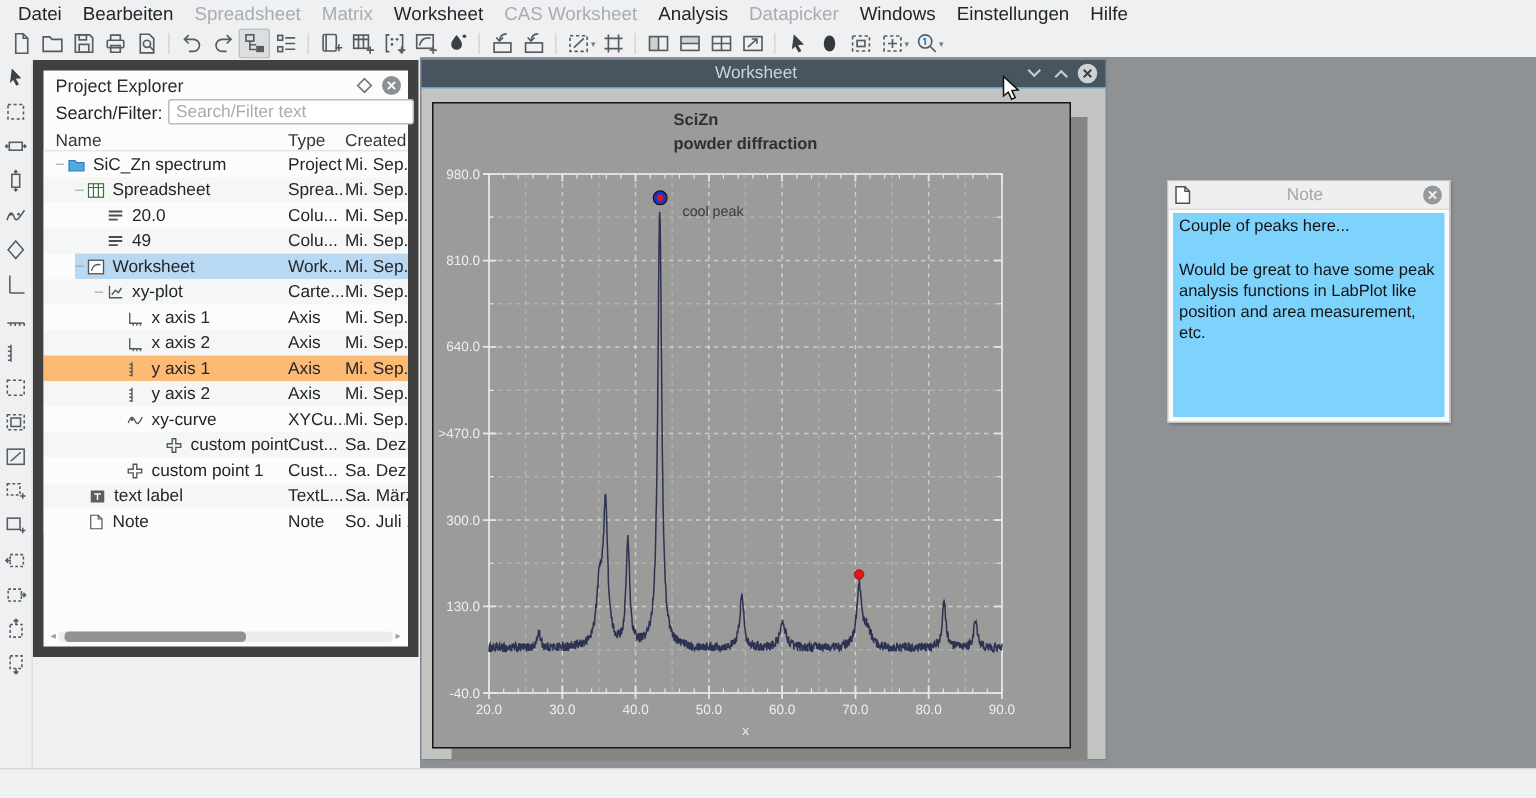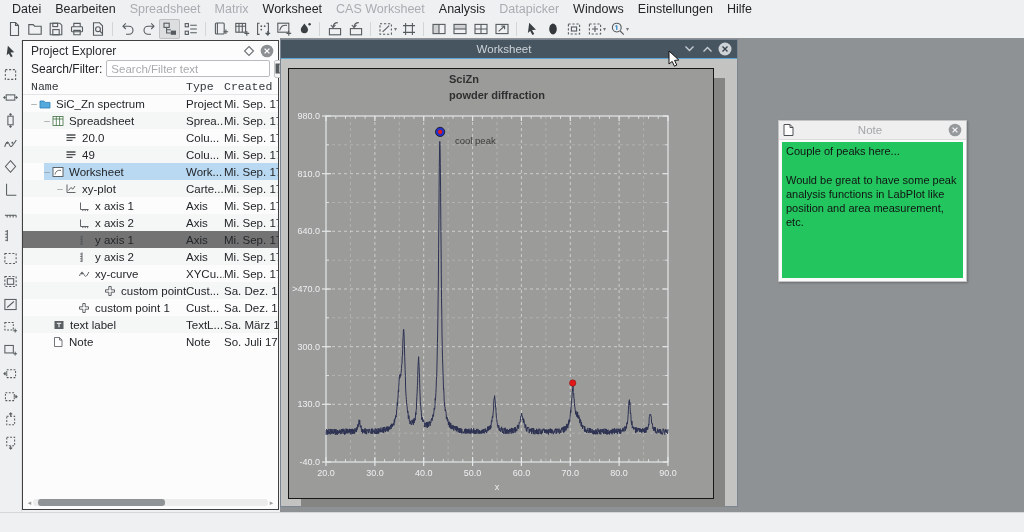--- a/index.html
+++ b/index.html
@@ -18,34 +18,34 @@
           border-radius:2px;position:relative;flex:0 0 auto;}
   .tb-btn.checked{background:#dcdee0;box-shadow:inset 0 0 0 1px #bfc2c4;}
   .tb-sep{width:1px;height:14px;background:#d3d5d6;margin:0 4px;flex:0 0 auto;}
   .tb-caret{font-size:6px;color:#74797d;margin-left:-2px;margin-right:1px;flex:0 0 auto;}
   
   .left-toolbar{position:absolute;left:0;top:40px;width:21px;height:470px;background:#eff0f1;
                 border-right:1px solid #dfe0e1;display:flex;flex-direction:column;
                 align-items:center;padding-top:3px;gap:7px;}
   .lt-btn{width:17px;height:16px;display:flex;align-items:center;justify-content:center;}
   
-  .dock{position:absolute;left:22px;top:40px;width:257px;height:470px;background:#fcfcfc;
-        border:1px solid #404040;box-sizing:border-box;font-size:11.5px;}
+  .dock{position:absolute;left:22px;top:40px;width:257px;height:398px;background:#fcfcfc;
+        border:7px solid #404040;box-sizing:border-box;font-size:11.5px;}
   .dock-title{height:17px;display:flex;align-items:center;padding:1px 4px 0 8px;}
   .dock-title .t{flex:1;font-size:12px;color:#2b2e30;}
   .dock-btn{width:15px;height:15px;display:flex;align-items:center;justify-content:center;margin-left:3px;}
   .search-row{height:19px;display:flex;align-items:center;padding:0 4px 0 8px;gap:4px;}
   .search-row .lbl{font-size:12px;}
   .search-input{flex:1;height:15px;border:1px solid #b9bcbe;border-radius:2px;background:#fff;
                 font-size:11.5px;padding:0 4px;color:#232629;font-family:"Liberation Sans",sans-serif;}
   .search-input::placeholder{color:#a8abad;}
   .filter-btn{width:17px;height:16px;display:flex;align-items:center;justify-content:center;
               border:1px solid #c4c6c7;border-radius:2px;background:#f4f4f4;}
-  .tree-header{height:16px;display:flex;align-items:center;border-bottom:1px solid #e4e5e6;
-               color:#33383b;font-family:Liberation Mono, monospace;}
+  .tree-header{height:16px;display:flex;align-items:flex-end;border-bottom:1px solid #e4e5e6;
+               color:#33383b;}
   .col-name{width:163px;padding-left:8px;box-sizing:border-box;}
   .col-type{width:38px;}
   .col-created{flex:1;overflow:hidden;white-space:nowrap;}
   .tree-rows{overflow:hidden;}
   .tree-row{height:17px;display:flex;align-items:center;white-space:nowrap;cursor:default;}
   .tree-row .nm{width:163px;box-sizing:border-box;display:flex;align-items:center;overflow:hidden;}
   .tree-row .exp{color:#9aa0a4;font-size:10px;width:10px;text-align:center;flex:0 0 auto;}
   .tree-row .ic{width:13px;height:12px;margin-right:4px;flex:0 0 auto;}
   .tree-row .tp{width:38px;overflow:hidden;}
   .tree-row .cr{flex:1;overflow:hidden;}
@@ -506,21 +506,21 @@
             <span class="exp"></span>
             <span class="ic"><svg width="12" height="12" viewBox="0 0 12 12">
                 <path stroke="#51565a" stroke-width=".9" fill="none" d="M2.5 2.5v7h8"></path>
                 <path stroke="#51565a" stroke-width=".9" fill="none" d="M4.8 9.5v1.6M7.2 9.5v1.6M9.6 9.5v1.6"></path>
               </svg></span>
             <span>x axis 2</span>
           </span>
           <span class="tp">Axis</span>
           <span class="cr">Mi. Sep. 17</span>
         </div>
-        <div class="tree-row" style="background: #737373;">
+        <div class="tree-row" style="background: #fdba74;">
           <span class="nm" style="padding-left: 45px;">
             <span class="exp"></span>
             <span class="ic"><svg width="12" height="12" viewBox="0 0 12 12">
                 <path stroke="#51565a" stroke-width=".9" fill="none" d="M4 1.5v9.5"></path>
                 <path stroke="#51565a" stroke-width=".9" fill="none" d="M4 3H2.2M4 5.4H2.2M4 7.8H2.2M4 10.2H2.2"></path>
               </svg></span>
             <span>y axis 1</span>
           </span>
           <span class="tp">Axis</span>
           <span class="cr">Mi. Sep. 17</span>
@@ -817,21 +817,21 @@
             <path d="M8 1.5V4.5H11" fill="none" stroke="#4c5155" stroke-width="1"></path>
           </svg>
         <span class="note-title">Note</span>
         <span class="ws-btn">
           <svg width="14" height="14" viewBox="0 0 14 14">
               <circle cx="7" cy="7" r="6.3" fill="#96999b"></circle>
               <path d="M4.6 4.6l4.8 4.8M9.4 4.6L4.6 9.4" stroke="#f2f2f2" stroke-width="1.3"></path>
             </svg>
         </span>
       </div>
-      <div class="note-body" id="notebody" style="background: #22c55e;">Couple of peaks here...
+      <div class="note-body" id="notebody" style="background: #7dd3fc;">Couple of peaks here...
 
 Would be great to have some peak analysis functions in LabPlot like position and area measurement, etc.</div>
     </div>
 
     <svg class="cursor" width="13" height="18" viewBox="0 0 13 18">
       <path d="M1 1l0 13 3.2-2.6 2.2 4.8 2.4-1.1-2.2-4.7 4.2-.4z" fill="#fff" stroke="#111" stroke-width="1"></path>
     </svg>
   </div>
 
   <div class="statusbar"></div>

